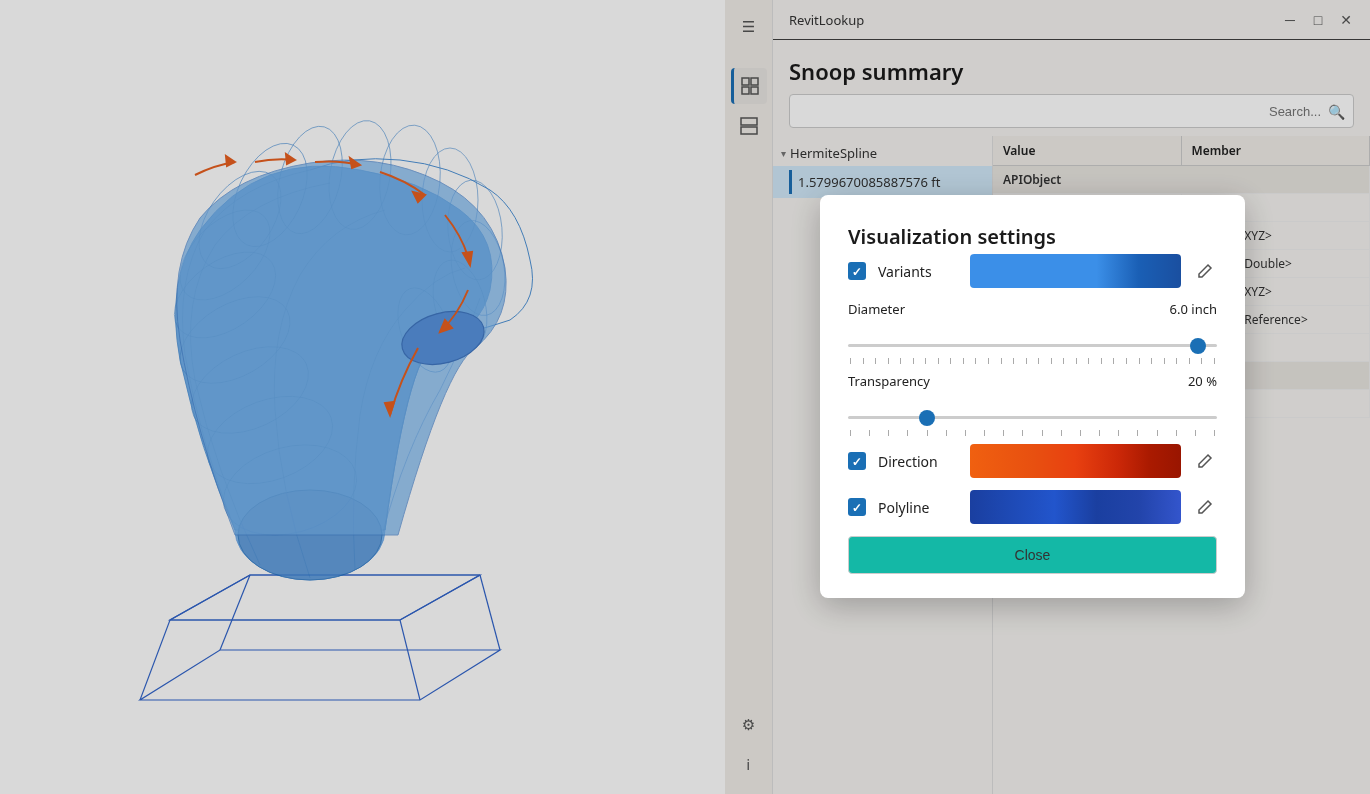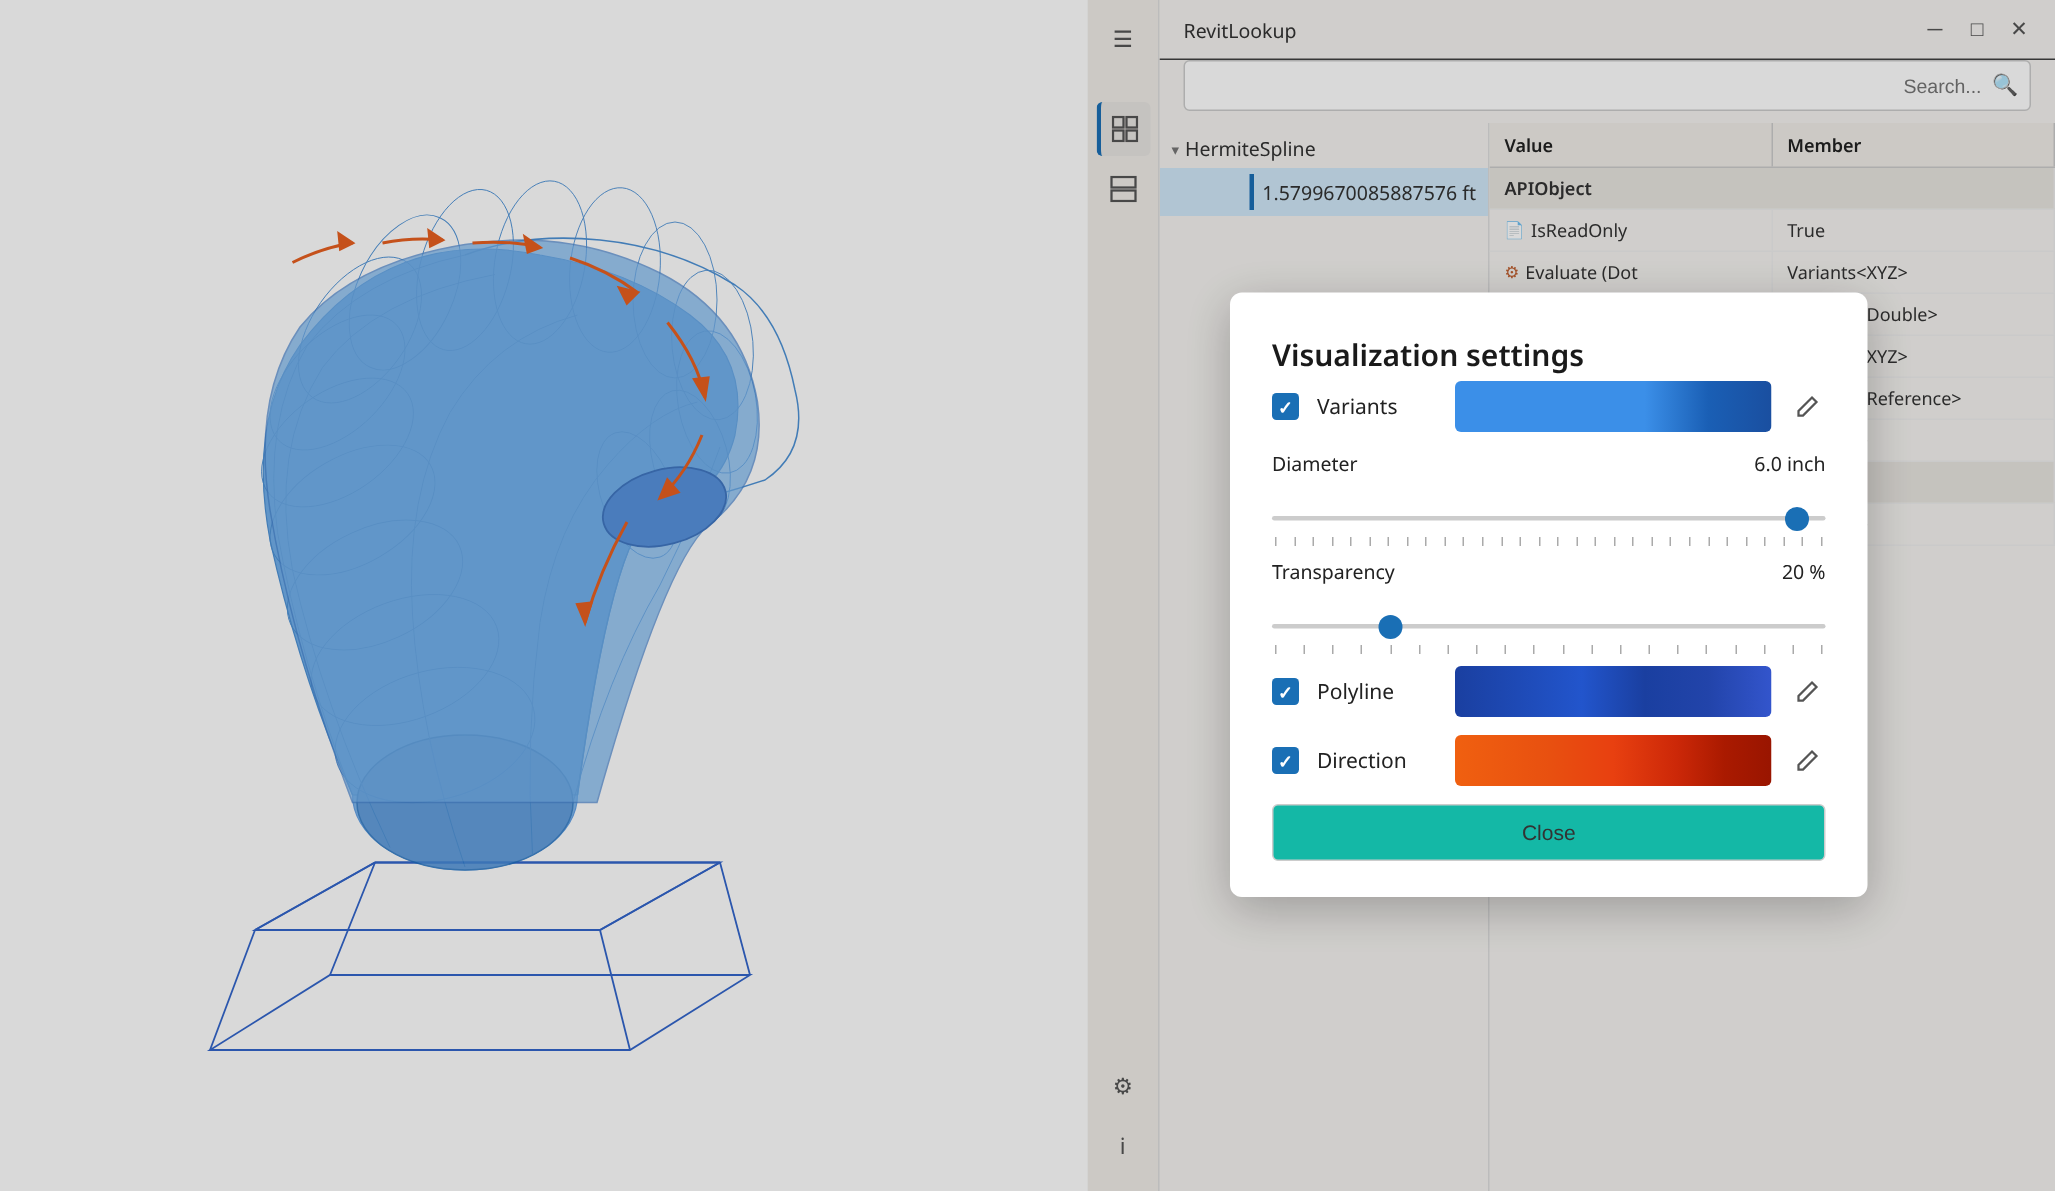--- a/index.html
+++ b/index.html
@@ -505,34 +505,35 @@
       <div class="title-bar-left">
         <span style="font-size:13px;color:#333;">RevitLookup</span>
       </div>
       <div class="title-bar-controls">
         <div class="title-btn">─</div>
         <div class="title-btn">□</div>
         <div class="title-btn">✕</div>
       </div>
     </div>
 
+    <div class="page-title">Snoop summary</div>
 
     <div class="search-bar">
       <input type="text" class="search-input" placeholder="Search..." style="">
       <span class="search-icon">🔍</span>
     </div>
 
     <div class="data-area">
 
       <div class="tree-panel">
         <div class="tree-item">
           <span class="tree-item-arrow">▾</span>
           <span>HermiteSpline</span>
         </div>
-        <div class="tree-item selected" style="padding-left:16px;justify-content:flex-end;">
+        <div class="tree-item selected" style="padding-left:16px;">
           <div class="tree-item-dot"></div>
           <span>1.5799670085887576 ft</span>
         </div>
       </div>
 
       <div class="table-panel">
         <div class="table-header">
           <div class="table-header-cell">Value</div>
           <div class="table-header-cell">Member</div>
         </div>
@@ -691,36 +692,36 @@
           <div class="vis-tick"></div>
           <div class="vis-tick"></div>
           <div class="vis-tick"></div>
           <div class="vis-tick"></div>
           <div class="vis-tick"></div>
       </div>
     </div>
 
     <div class="vis-row">
       <div class="vis-checkbox"></div>
-      <div class="vis-label">Polyline</div>
+      <div class="vis-label">Direction</div>
       <div class="vis-color-bar">
-        <div class="vis-color-polyline"></div>
+        <div class="vis-color-direction"></div>
       </div>
       <div class="vis-edit-btn">
         <svg width="16" height="16" viewBox="0 0 16 16" fill="none">
           <path d="M11 2L14 5L5 14H2V11L11 2Z" stroke="#555" stroke-width="1.5" fill="none"></path>
         </svg>
       </div>
     </div>
 
     <div class="vis-row">
       <div class="vis-checkbox"></div>
-      <div class="vis-label">Direction</div>
+      <div class="vis-label">Polyline</div>
       <div class="vis-color-bar">
-        <div class="vis-color-direction"></div>
+        <div class="vis-color-polyline"></div>
       </div>
       <div class="vis-edit-btn">
         <svg width="16" height="16" viewBox="0 0 16 16" fill="none">
           <path d="M11 2L14 5L5 14H2V11L11 2Z" stroke="#555" stroke-width="1.5" fill="none"></path>
         </svg>
       </div>
     </div>
 
     <button class="vis-close-btn">Close</button>
 

